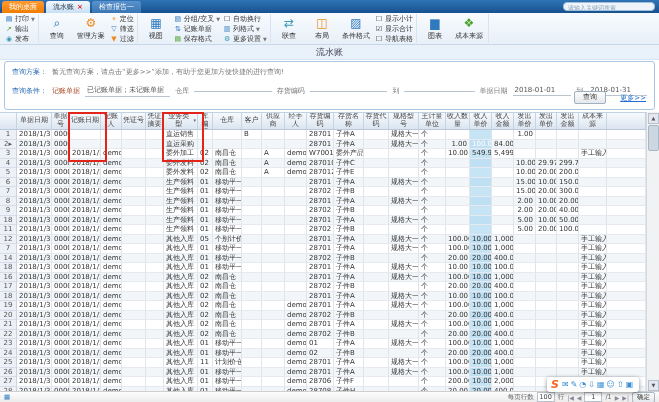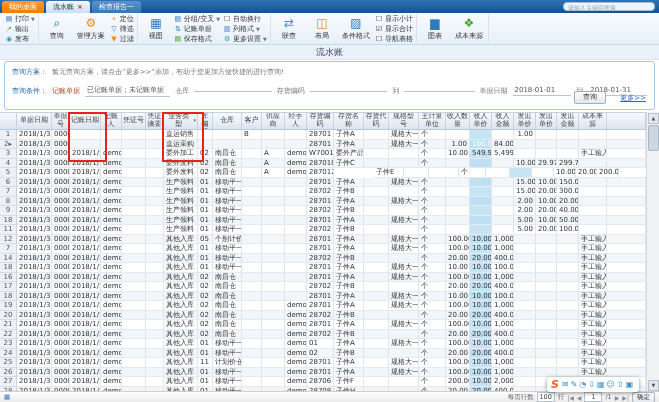--- a/index.html
+++ b/index.html
@@ -381,21 +381,21 @@
           <div class="cell" style="width: 21px;">demo</div>
           <div class="cell" style="width: 24px;"></div>
           <div class="cell" style="width: 18px;"></div>
           <div class="cell" style="width: 34px;">委外发料</div>
           <div class="cell" style="width: 15px;">02</div>
           <div class="cell" style="width: 29px;">南昌仓</div>
           <div class="cell" style="width: 20px;"></div>
           <div class="cell" style="width: 23px;">A</div>
           <div class="cell" style="width: 22px;">demo</div>
           <div class="cell" style="width: 27px;">287012</div>
-          <div class="cell" style="width: 30px; margin-left: 40px;">子件E</div>
+          <div class="cell" style="width: 30px;">子件E</div>
           <div class="cell" style="width: 25px;"></div>
           <div class="cell" style="width: 30px;"></div>
           <div class="cell" style="width: 27px;">个</div>
           <div class="cell num" style="width: 24px;"></div>
           <div class="cell num hl" style="width: 22px;"></div>
           <div class="cell num" style="width: 22px;"></div>
           <div class="cell num" style="width: 22px;">10.00</div>
           <div class="cell num" style="width: 21px;">20.000000</div>
           <div class="cell num" style="width: 22px;">200.00</div>
           <div class="cell" style="width: 28px;"></div>

